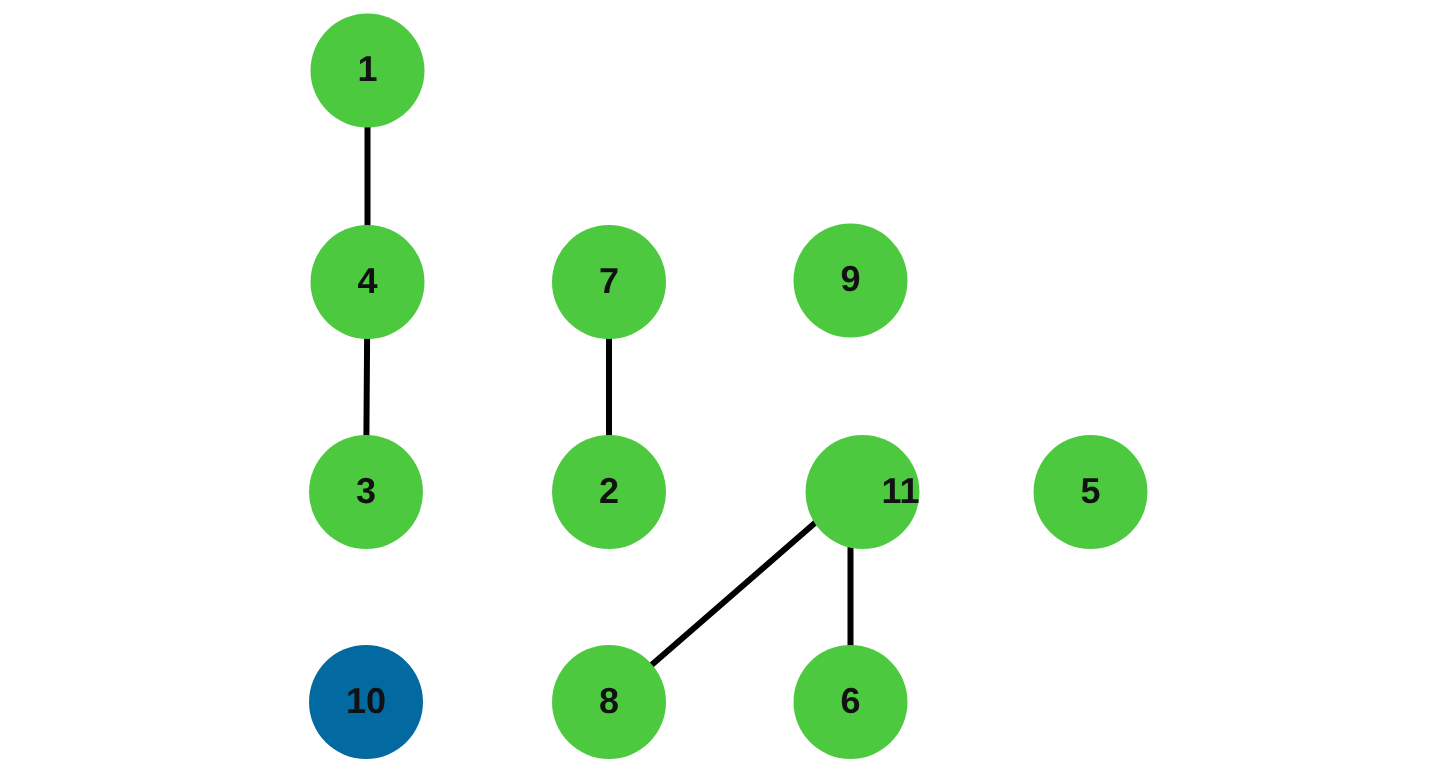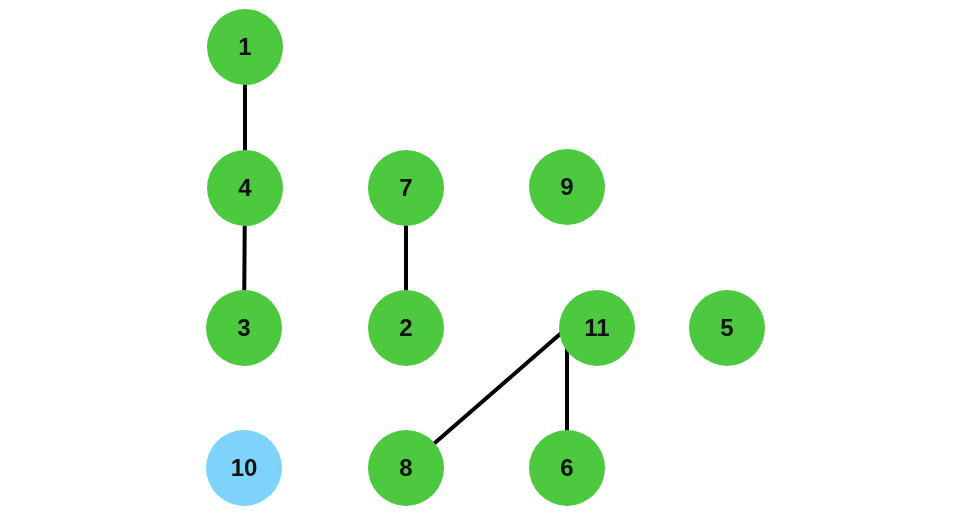--- a/index.html
+++ b/index.html
@@ -54,36 +54,36 @@
 
 <div class="graph-node" style="left: 245px; top: 47px; width: 76px; height: 76px; background: rgb(76, 201, 63);">
       <span class="node-label" style="color: rgb(17, 17, 17); font-size: 24px;">1</span>
     </div>
     <div class="graph-node" style="left: 245px; top: 188px; width: 76px; height: 76px; background: rgb(76, 201, 63);">
       <span class="node-label" style="color: rgb(17, 17, 17); font-size: 24px;">4</span>
     </div>
     <div class="graph-node" style="left: 244px; top: 328px; width: 76px; height: 76px; background: rgb(76, 201, 63);">
       <span class="node-label" style="color: rgb(17, 17, 17); font-size: 24px;">3</span>
     </div>
-    <div class="graph-node" style="left: 244px; top: 468px; width: 76px; height: 76px; background: #7dd3fc;">
+    <div class="graph-node" style="left: 244px; top: 468px; width: 76px; height: 76px; background: #0369a1;">
       <span class="node-label" style="color: rgb(17, 17, 17); font-size: 24px;">10</span>
     </div>
     <div class="graph-node" style="left: 406px; top: 188px; width: 76px; height: 76px; background: rgb(76, 201, 63);">
       <span class="node-label" style="color: rgb(17, 17, 17); font-size: 24px;">7</span>
     </div>
     <div class="graph-node" style="left: 406px; top: 328px; width: 76px; height: 76px; background: rgb(76, 201, 63);">
       <span class="node-label" style="color: rgb(17, 17, 17); font-size: 24px;">2</span>
     </div>
     <div class="graph-node" style="left: 406px; top: 468px; width: 76px; height: 76px; background: rgb(76, 201, 63);">
       <span class="node-label" style="color: rgb(17, 17, 17); font-size: 24px;">8</span>
     </div>
     <div class="graph-node" style="left: 567px; top: 187px; width: 76px; height: 76px; background: rgb(76, 201, 63);">
       <span class="node-label" style="color: rgb(17, 17, 17); font-size: 24px;">9</span>
     </div>
-    <div class="graph-node" style="left: 597px; top: 328px; width: 76px; height: 76px; background: rgb(76, 201, 63);">
+    <div class="graph-node" style="left: 575px; top: 328px; width: 76px; height: 76px; background: rgb(76, 201, 63); justify-content: flex-end;">
       <span class="node-label" style="color: rgb(17, 17, 17); font-size: 24px;">11</span>
     </div>
     <div class="graph-node" style="left: 567px; top: 468px; width: 76px; height: 76px; background: rgb(76, 201, 63);">
       <span class="node-label" style="color: rgb(17, 17, 17); font-size: 24px;">6</span>
     </div>
     <div class="graph-node" style="left: 727px; top: 328px; width: 76px; height: 76px; background: rgb(76, 201, 63);">
       <span class="node-label" style="color: rgb(17, 17, 17); font-size: 24px;">5</span>
     </div>
   </div>
 

